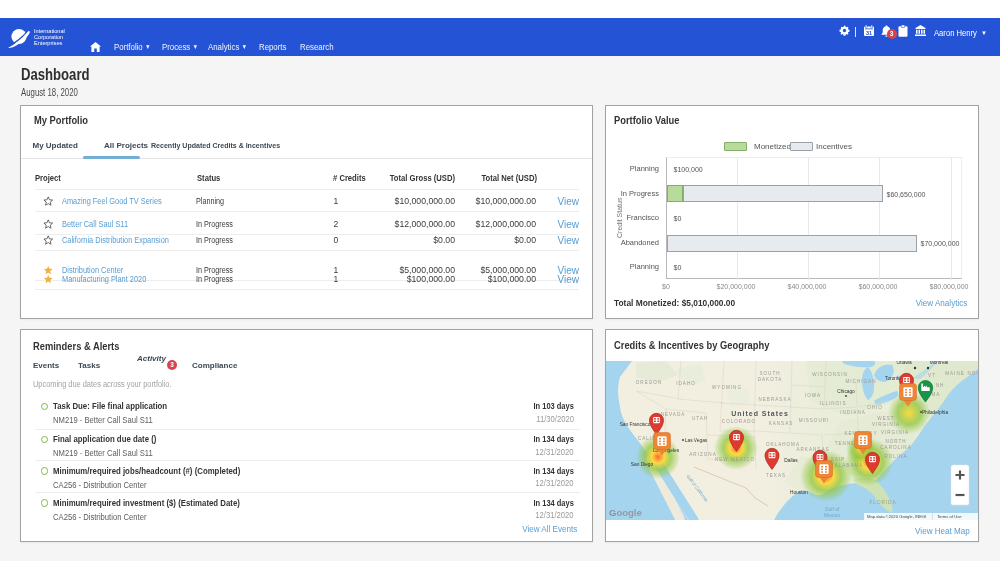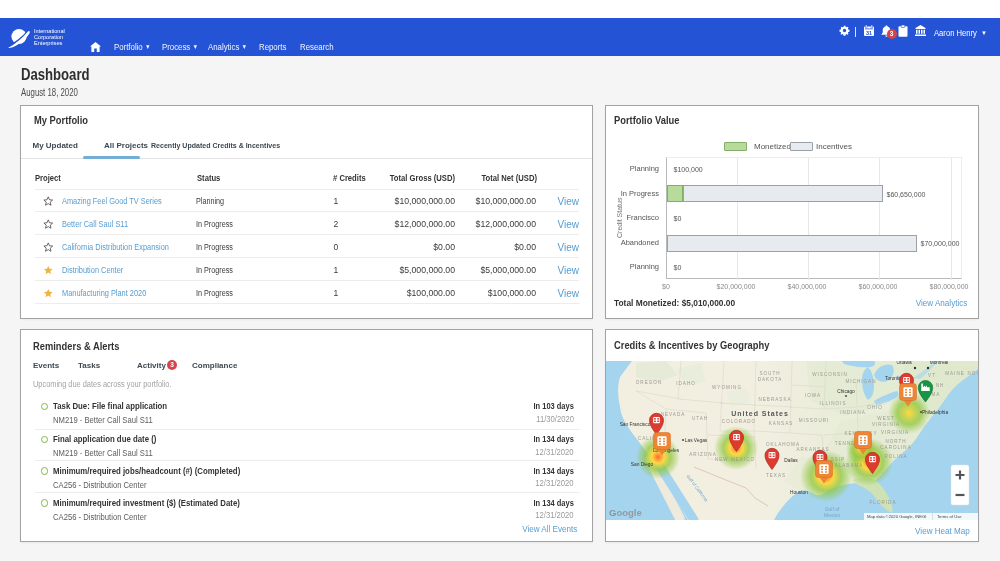--- a/index.html
+++ b/index.html
@@ -138,21 +138,21 @@
       <svg class="star" viewBox="0 0 24 24">
           <path d="M12 2l2.9 6.6 7.1.7-5.4 4.8 1.6 7-6.2-3.7-6.2 3.7 1.6-7L2 9.3l7.1-.7z" fill="none" stroke="#444" stroke-width="1.8"></path>
         </svg>
       <div class="pname">Better Call Saul S11</div>
       <div class="pstatus">In Progress</div>
       <div class="pcred">2</div>
       <div class="pgross">$12,000,000.00</div>
       <div class="pnet">$12,000,000.00</div>
       <div class="pview">View</div>
     </div>
-    <div class="trow" style="top:129px;">
+    <div class="trow" style="top:122px;">
       <svg class="star" viewBox="0 0 24 24">
           <path d="M12 2l2.9 6.6 7.1.7-5.4 4.8 1.6 7-6.2-3.7-6.2 3.7 1.6-7L2 9.3l7.1-.7z" fill="none" stroke="#444" stroke-width="1.8"></path>
         </svg>
       <div class="pname">California Distribution Expansion</div>
       <div class="pstatus">In Progress</div>
       <div class="pcred">0</div>
       <div class="pgross">$0.00</div>
       <div class="pnet">$0.00</div>
       <div class="pview">View</div>
     </div>
@@ -160,21 +160,21 @@
       <svg class="star" viewBox="0 0 24 24">
           <path d="M12 2l2.9 6.6 7.1.7-5.4 4.8 1.6 7-6.2-3.7-6.2 3.7 1.6-7L2 9.3l7.1-.7z" fill="#efb341"></path>
         </svg>
       <div class="pname">Distribution Center</div>
       <div class="pstatus">In Progress</div>
       <div class="pcred">1</div>
       <div class="pgross">$5,000,000.00</div>
       <div class="pnet">$5,000,000.00</div>
       <div class="pview">View</div>
     </div>
-    <div class="trow" style="top:175px;">
+    <div class="trow" style="top:161px;">
       <svg class="star" viewBox="0 0 24 24">
           <path d="M12 2l2.9 6.6 7.1.7-5.4 4.8 1.6 7-6.2-3.7-6.2 3.7 1.6-7L2 9.3l7.1-.7z" fill="#efb341"></path>
         </svg>
       <div class="pname">Manufacturing Plant 2020</div>
       <div class="pstatus">In Progress</div>
       <div class="pcred">1</div>
       <div class="pgross">$100,000.00</div>
       <div class="pnet">$100,000.00</div>
       <div class="pview">View</div>
     </div>
@@ -212,21 +212,21 @@
     <div class="xlab" style="left:237px;">$60,000,000</div>
     <div class="xlab" style="left:308px;">$80,000,000</div>
     <div id="totmon">Total Monetized: $5,010,000.00</div>
     <div class="abs blue" style="right:11px; top:192px; font-size:9px; transform:scaleX(.9); transform-origin:100% 50%;">View Analytics</div>
   </div>
 
   <div id="card3" class="card">
     <div class="ctitle" style="left:12px; top:10px;">Reminders &amp; Alerts</div>
     <div class="tabrow" style="left:12px; top:31px;">Events</div>
     <div class="tabrow" style="left:57px; top:31px;">Tasks</div>
-    <div class="tabrow" style="left:116px; top:31px;">Activity</div>
+    <div class="tabrow" style="left:116px; top:24px;font-style:italic;">Activity</div>
     <div class="badge" style="left:146px; top:29.5px;">3</div>
     <div class="tabrow" style="left:171px; top:31px;">Compliance</div>
     <div class="abs" style="left:12px; top:49px; font-size:8.5px; color:#a3a3a3; transform:scaleX(.87); transform-origin:0 50%; white-space:nowrap;">Upcoming due dates across your portfolio.</div>
     <div class="ev" style="top:71px;">
       <div class="dot"></div>
       <div class="et">Task Due: File final application</div>
       <div class="es">NM219 - Better Call Saul S11</div>
       <div class="ed">In 103 days</div>
       <div class="edate">11/30/2020</div>
     </div>

